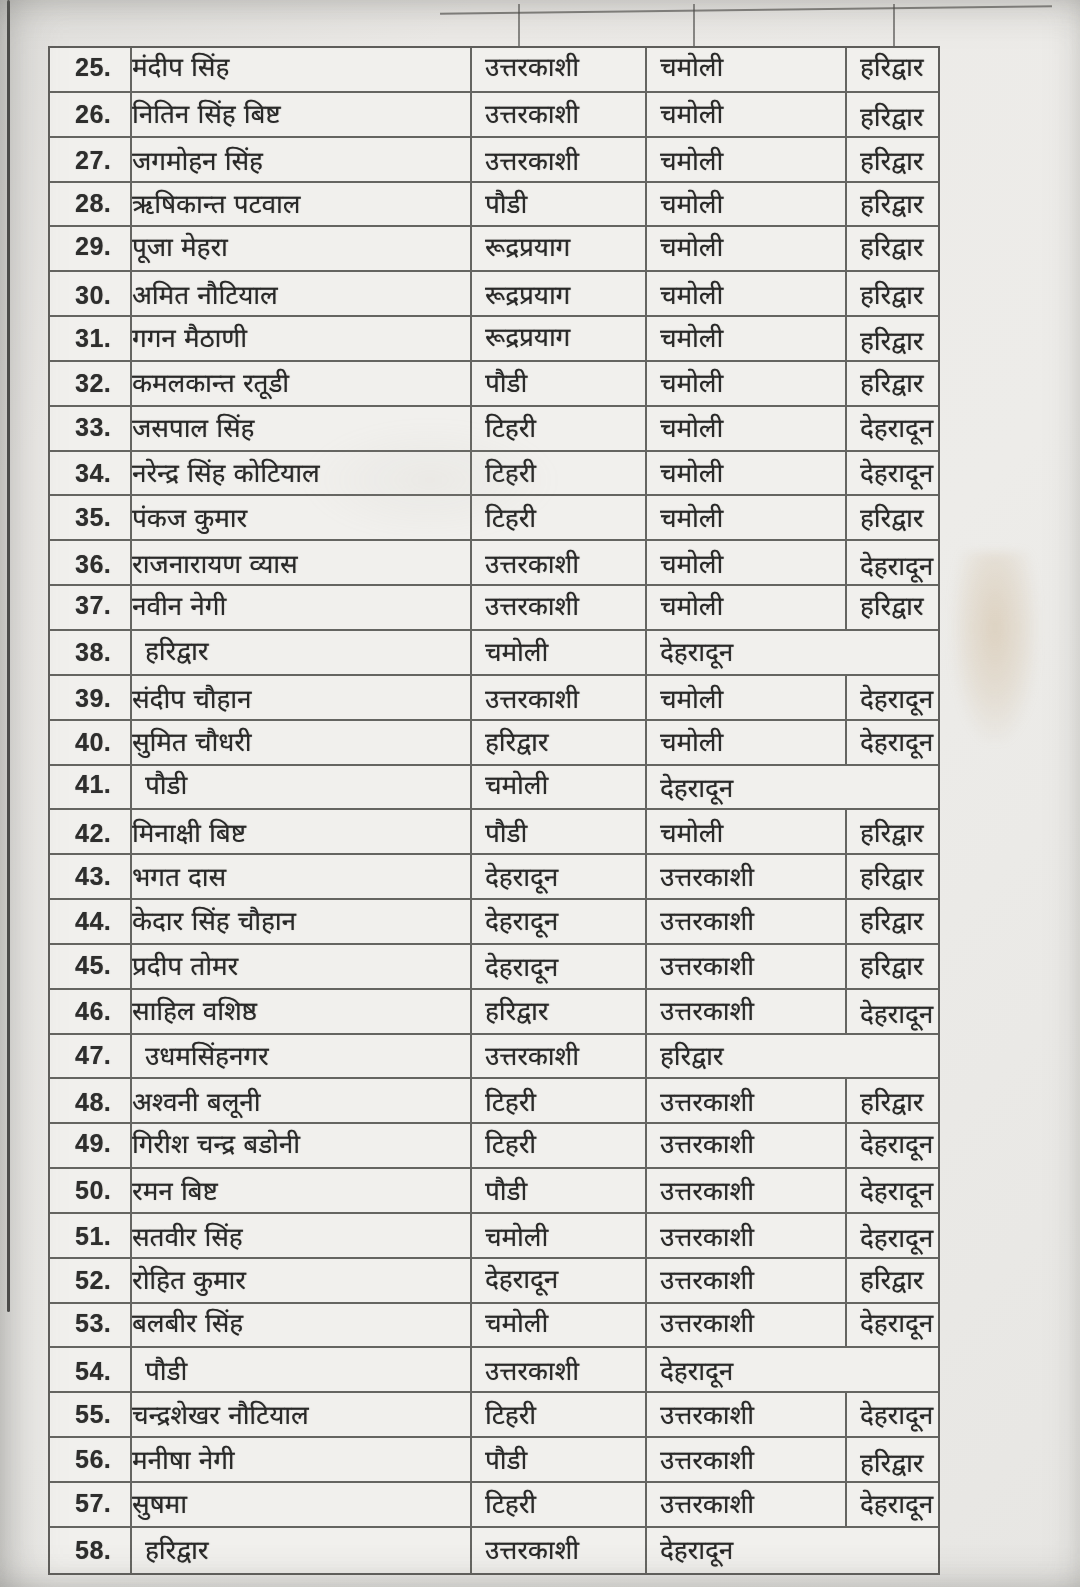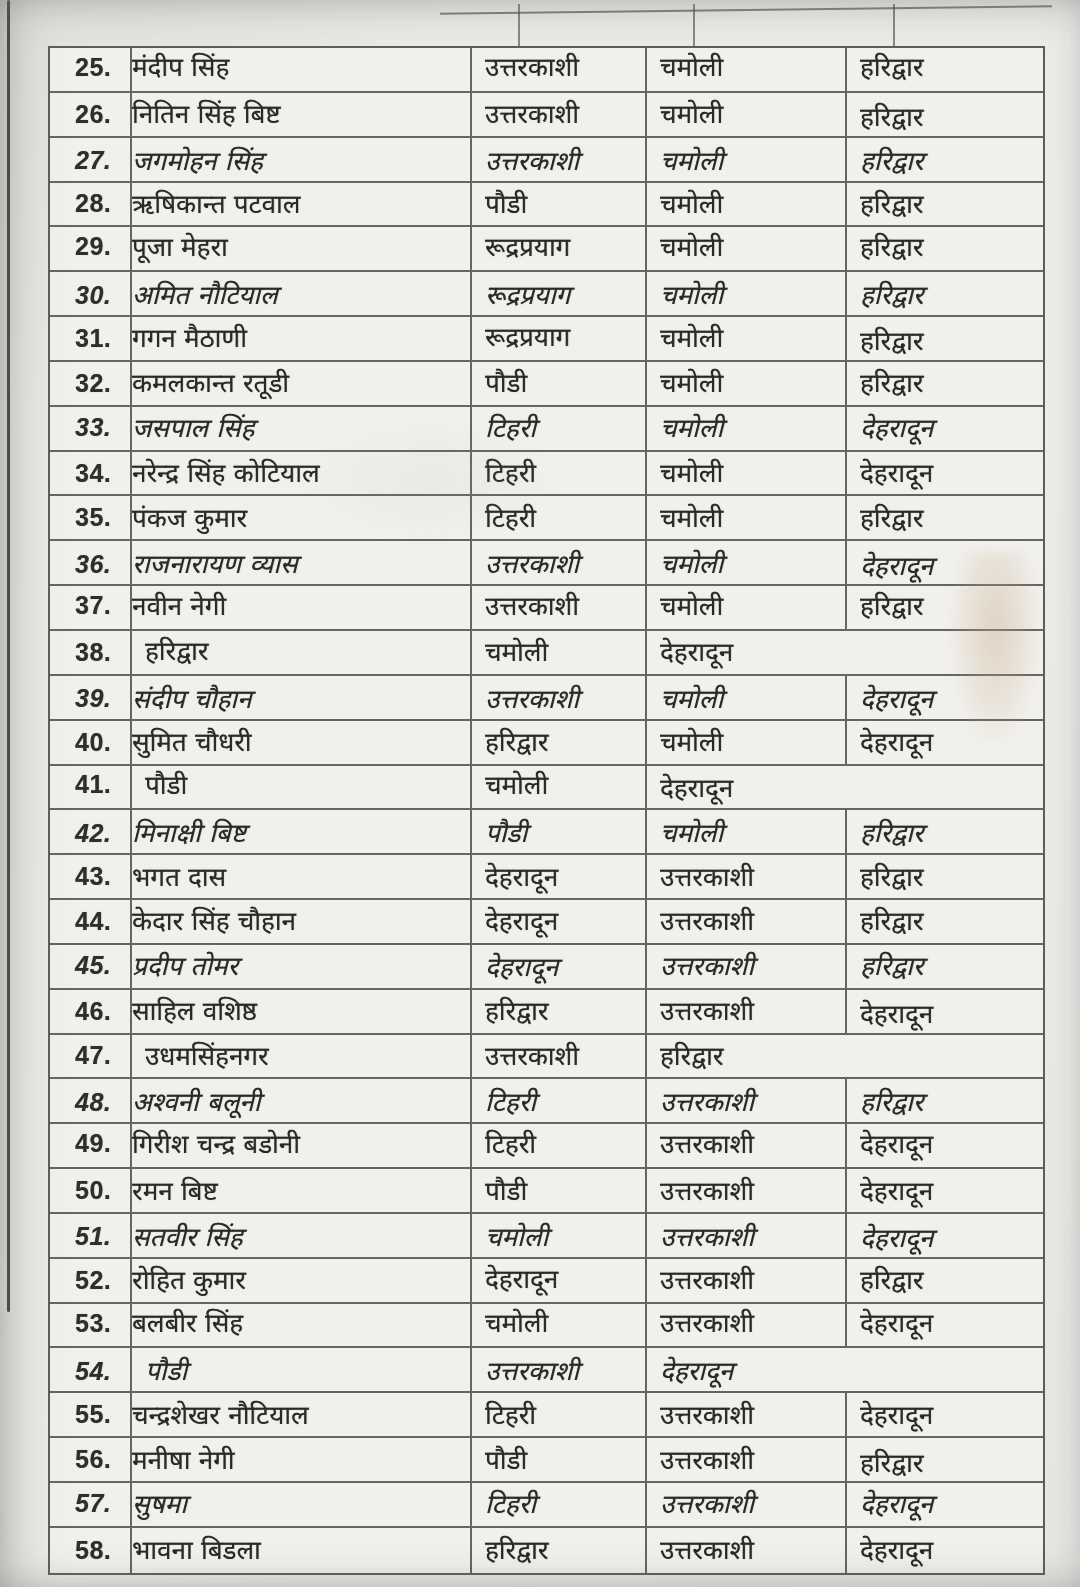--- a/index.html
+++ b/index.html
@@ -47,21 +47,21 @@
     background: rgba(70,69,66,0.6);
     filter: blur(0.4px);
   }
   .prev-stub.s1 { left: 518px; }
   .prev-stub.s2 { left: 693px; }
   .prev-stub.s3 { left: 893px; }
 
   .doc-table {
     position: absolute;
     left: 48px; top: 46px;
-    width: 997px;
+    width: 892px;
     background: #f1f0ed;
     border: 2px solid rgba(62,61,58,0.82);
     box-sizing: border-box;
     filter: blur(0.35px);
   }
   .row {
     display: grid;
     grid-template-columns: 82px 340px 175px 200px 1fr;
     height: 44.85px;
     box-sizing: border-box;
@@ -86,21 +86,21 @@
     letter-spacing: 0.5px;
     padding-left: 25px;
     border-right: 2px solid rgba(62,61,58,0.78);
     color: #2e2e2d;
   }
   .cell.name  { border-right: 2px solid rgba(62,61,58,0.78); }
   .cell.d1    { padding-left: 13px; border-right: 2px solid rgba(62,61,58,0.78); }
   .cell.d2    { padding-left: 13px; border-right: 2px solid rgba(62,61,58,0.78); }
   .cell.d3    { padding-left: 13px; }
   
-  .row:nth-child(3n) .cell   { padding-top: 3px; font-style: italic; }
+  .row:nth-child(3n) .cell   { padding-top: 3px; }
   .row:nth-child(4n+1) .cell { padding-bottom: 4px; }
   .row:nth-child(5n+2) .d3   { padding-top: 6px; }
   .row:nth-child(7n) .d1     { padding-bottom: 2px; }
 
   
   .stain {
     position: absolute;
     left: 952px; top: 552px;
     width: 86px; height: 190px;
     background: radial-gradient(ellipse at 50% 40%,
@@ -388,21 +388,20 @@
   <div class="row">
     <div class="cell sr">57.</div>
     <div class="cell name">सुषमा</div>
     <div class="cell d1">टिहरी</div>
     <div class="cell d2">उत्तरकाशी</div>
     <div class="cell d3">देहरादून</div>
   </div>
 
   <div class="row">
     <div class="cell sr">58.</div>
-    <div class="cell name">भावना बिडला</div>
     <div class="cell d1">हरिद्वार</div>
     <div class="cell d2">उत्तरकाशी</div>
     <div class="cell d3">देहरादून</div>
   </div>
 </div>
 
   <div class="stain"></div>
   <div class="stain2"></div>
 </div>
 

